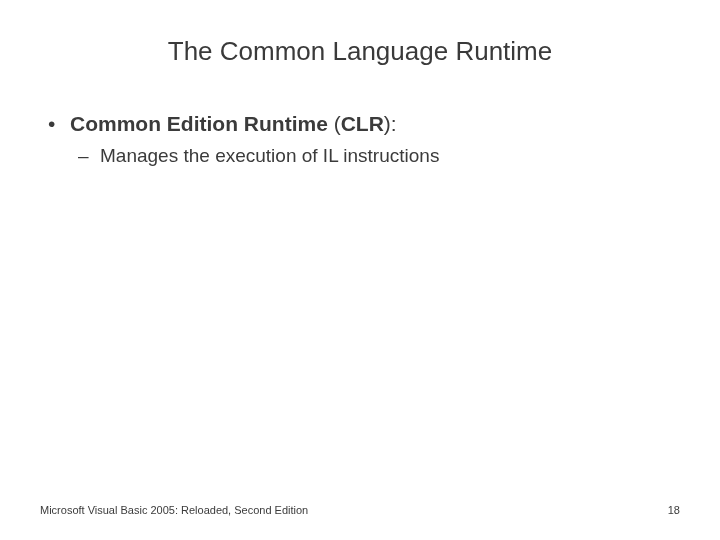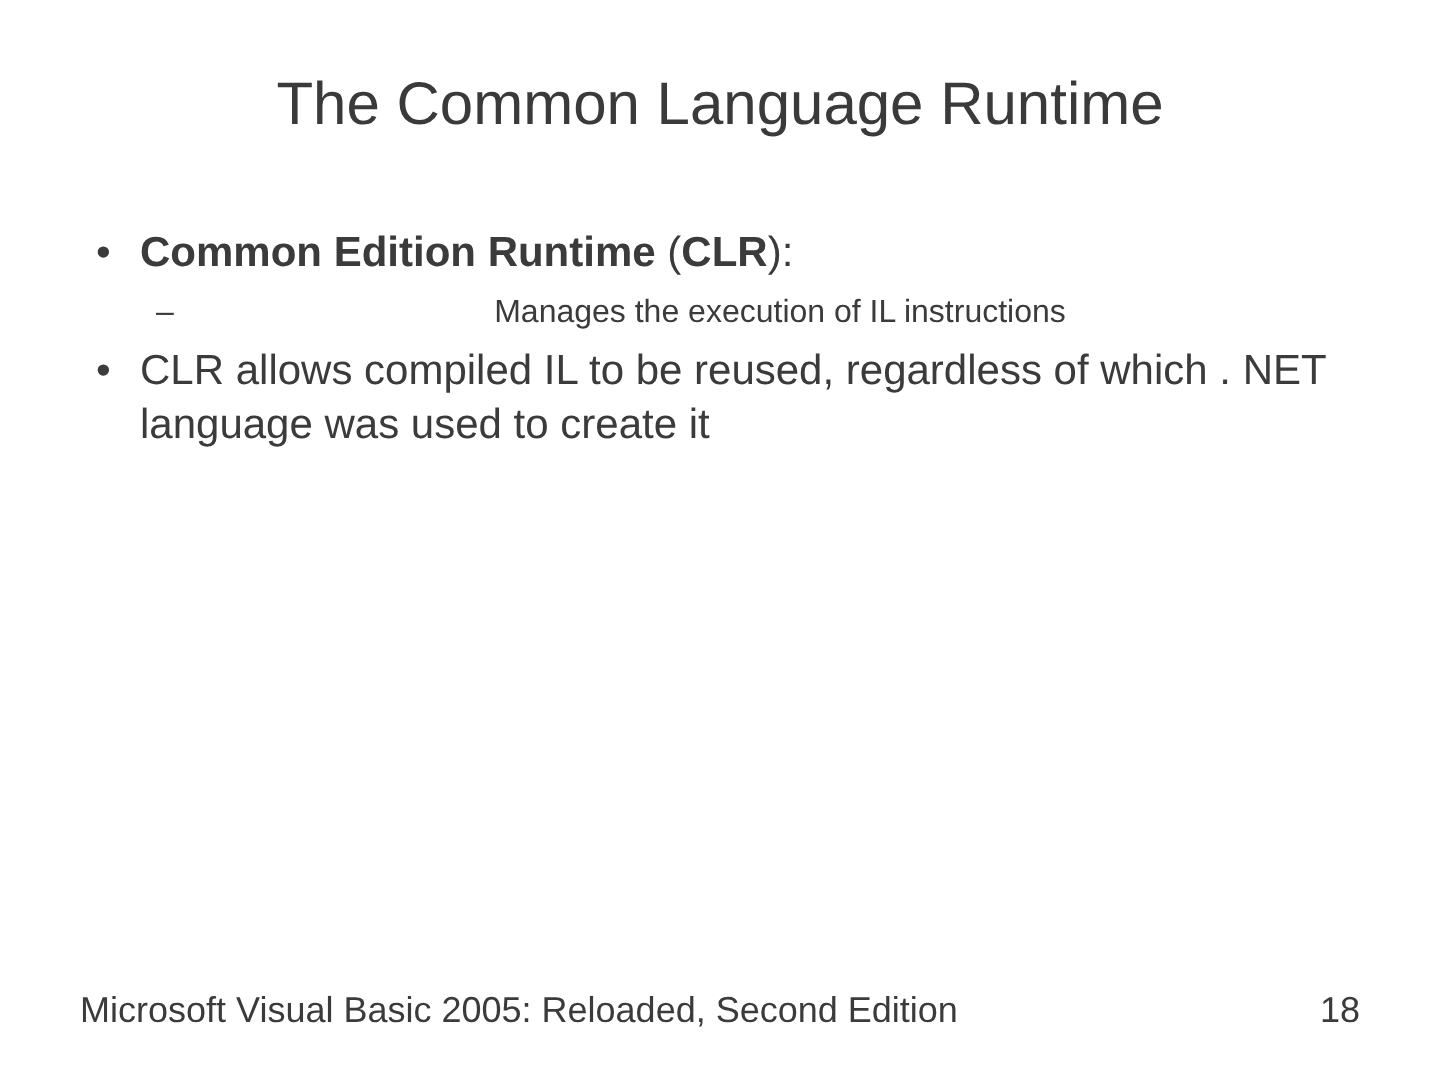--- a/index.html
+++ b/index.html
@@ -10,21 +10,21 @@
     color: #3b3b3b;
     position: relative;
   }
   .slide {
     width: 720px;
     height: 540px;
     padding: 32px 40px 0 40px;
     position: relative;
   }
   .title {
-    font-size: 30px;
+    font-size: 26px;
     font-weight: 400;
     text-align: center;
     color: #3a3a3a;
     margin-top: 4px;
     margin-bottom: 44px;
   }
   .content {
     font-size: 21px;
     line-height: 1.28;
     color: #3b3b3b;
@@ -47,38 +47,37 @@
     color: #3b3b3b;
   }
   ul.level2 {
     list-style: none;
     padding-left: 0;
     margin-top: 6px;
   }
   ul.level2 > li {
     position: relative;
     padding-left: 30px;
-    font-size: 16px;
-    text-align: center;
+    font-size: 19px;
   }
   ul.level2 > li::before {
     content: "–";
     position: absolute;
     left: 8px;
     top: 0;
   }
   .b { font-weight: 700; }
   .footer {
     position: absolute;
     bottom: 24px;
     left: 40px;
     right: 40px;
     display: flex;
     justify-content: space-between;
-    font-size: 18px;
+    font-size: 11px;
     color: #3b3b3b;
   }
 </style>
 </head>
 <body>
 
 <div class="slide">
   <h1 class="title">The Common Language Runtime</h1>
 
   <div class="content">
@@ -88,23 +87,20 @@
       <li>
         <span class="b">Common Edition Runtime</span><span> (</span><span class="b">CLR</span><span>):</span>
         <ul class="level2">
           <li>
             <span>Manages the execution of IL instructions</span>
           </li>
         </ul>
       </li>
 
 
-      <li>
-        <span>CLR allows compiled IL to be reused, regardless of which . NET language was used to create it</span>
-      </li>
 
     </ul>
   </div>
 
   <div class="footer">
     <span>Microsoft Visual Basic 2005: Reloaded, Second Edition</span>
     <span>18</span>
   </div>
 </div>
 

